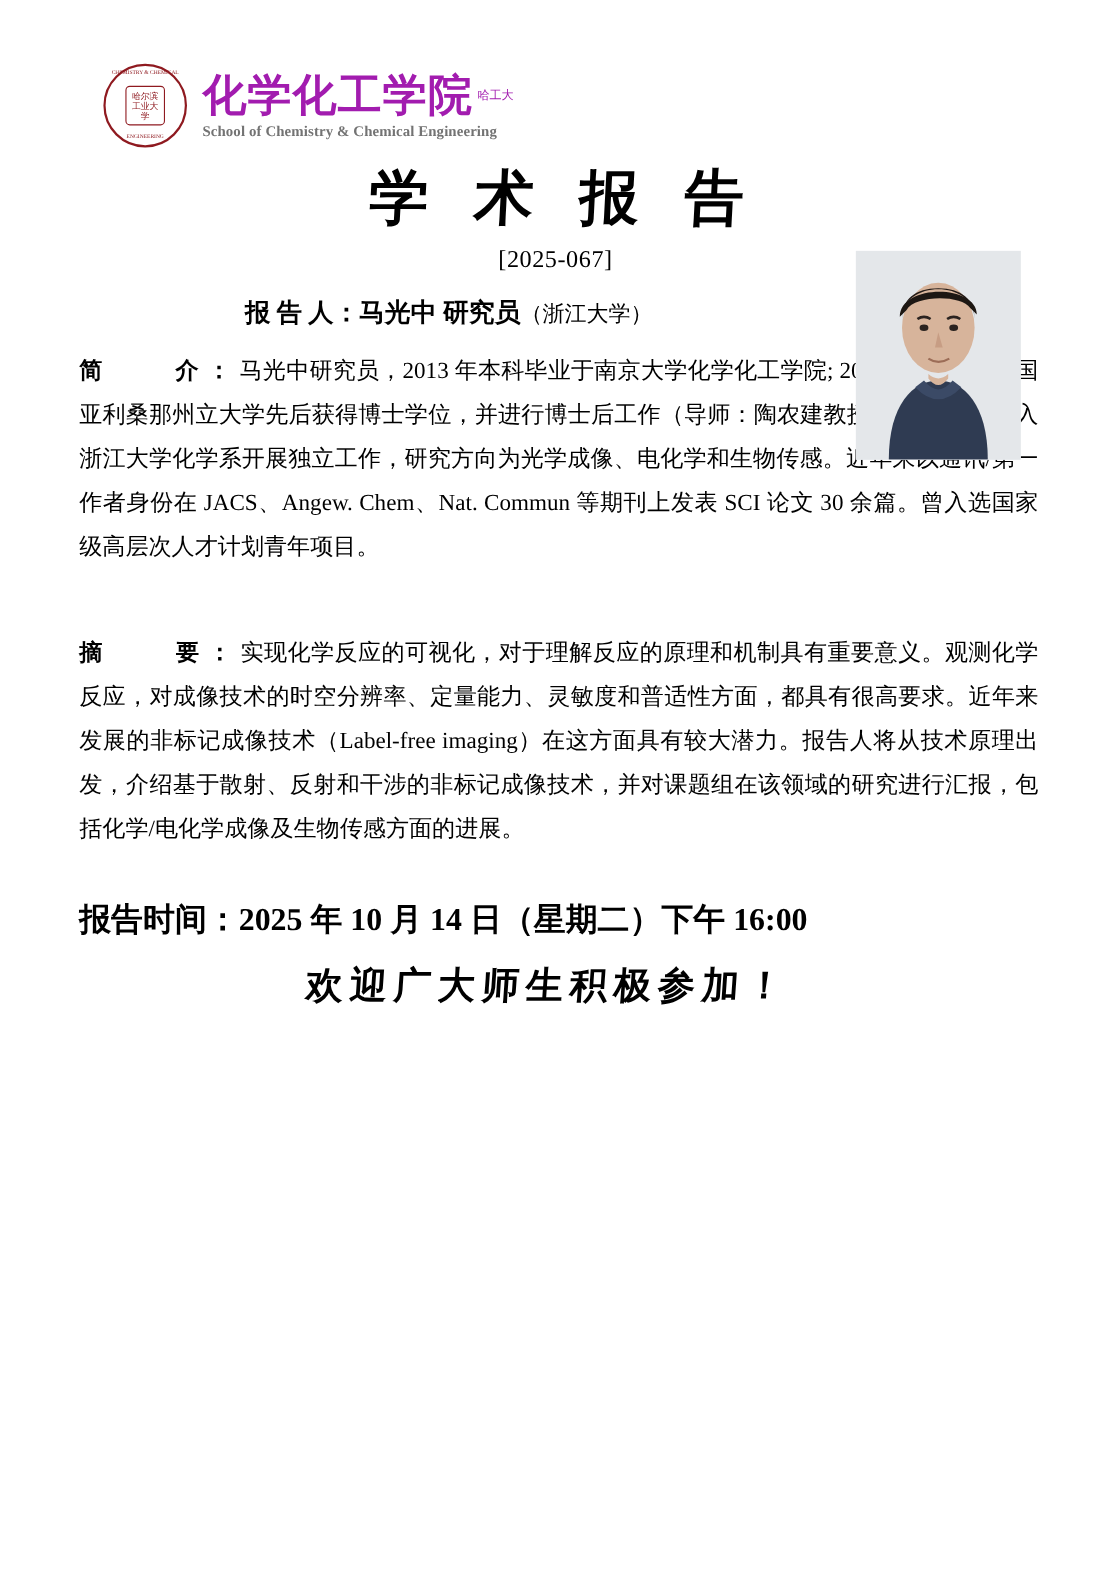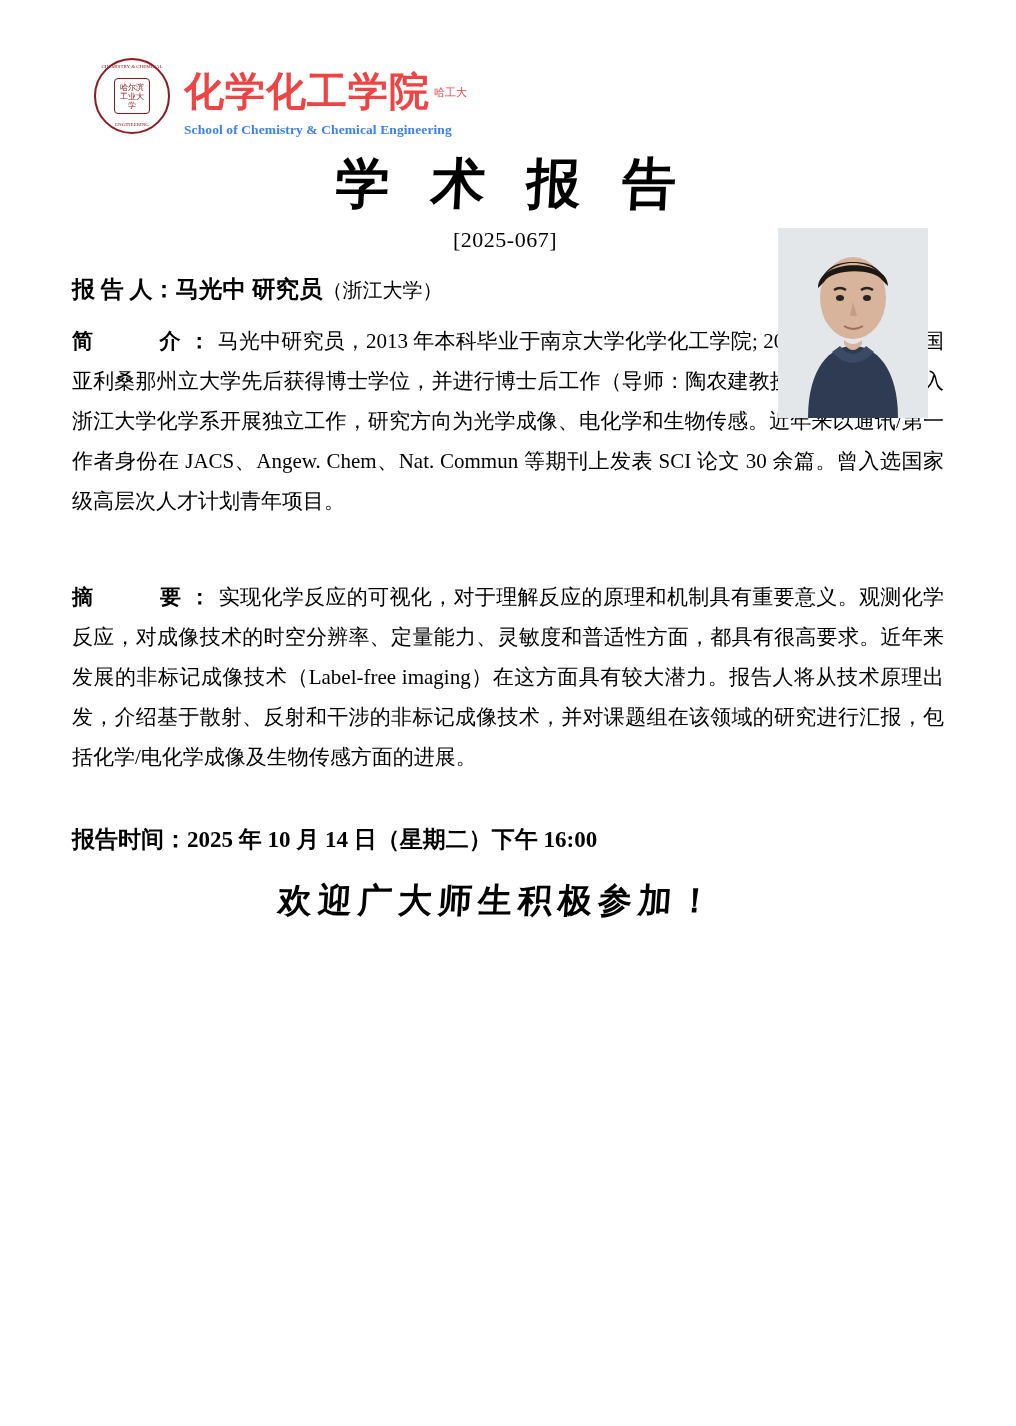--- a/index.html
+++ b/index.html
@@ -85,39 +85,39 @@
     text-align: center;
     font-size: 5px;
     color: #8f1a20;
   }
   .brand {
     margin-left: 14px;
     padding-top: 6px;
   }
   .brand-cn {
     font-size: 40px;
-    line-height: 56px;
-    font-weight: 700;
-    color: #ef4444;
+    line-height: 46px;
+    font-weight: 700;
+    color: #a21caf;
     letter-spacing: 1px;
     font-family: "Liberation Serif", serif;
     white-space: nowrap;
   }
   .brand-cn .brand-sub {
     font-size: 11px;
     font-weight: 400;
     vertical-align: bottom;
     letter-spacing: 0;
     margin-left: 4px;
   }
   .brand-en {
     font-size: 13.5px;
     line-height: 16px;
     font-weight: 700;
-    color: #3b82f6;
+    color: #737373;
     letter-spacing: 0.1px;
     margin-top: 2px;
     white-space: nowrap;
   }
 
   
   .doc-title {
     text-align: center;
     font-size: 54px;
     line-height: 60px;
@@ -157,41 +157,41 @@
   }
   .row {
     margin-top: 20px;
     font-size: 22px;
     line-height: 34px;
   }
   .lbl {
     font-weight: 700;
   }
   .row-topic { padding-right: 200px; }
-  .row-speaker { padding-right: 200px; font-size: 23px; }
+  .row-speaker { padding-right: 200px; font-size: 23px; text-align: center; }
   .speaker-name { font-weight: 700; font-size: 23.5px; }
   .speaker-aff { font-size: 20px; }
 
   .para {
     margin-top: 14px;
     font-size: 21px;
     line-height: 40px;
     text-align: justify;
     text-justify: inter-ideograph;
   }
   .para .lead {
     font-weight: 700;
     letter-spacing: 8px;
   }
   .para-bio { padding-right: 0; }
   .para-abstract { margin-top: 56px; }
 
   .info {
     margin-top: 42px;
-    font-size: 23px;
+    font-size: 29px;
     line-height: 42px;
     font-weight: 700;
   }
   .info div { white-space: nowrap; }
 
   .welcome {
     text-align: center;
     font-size: 34px;
     line-height: 48px;
     font-weight: 700;

